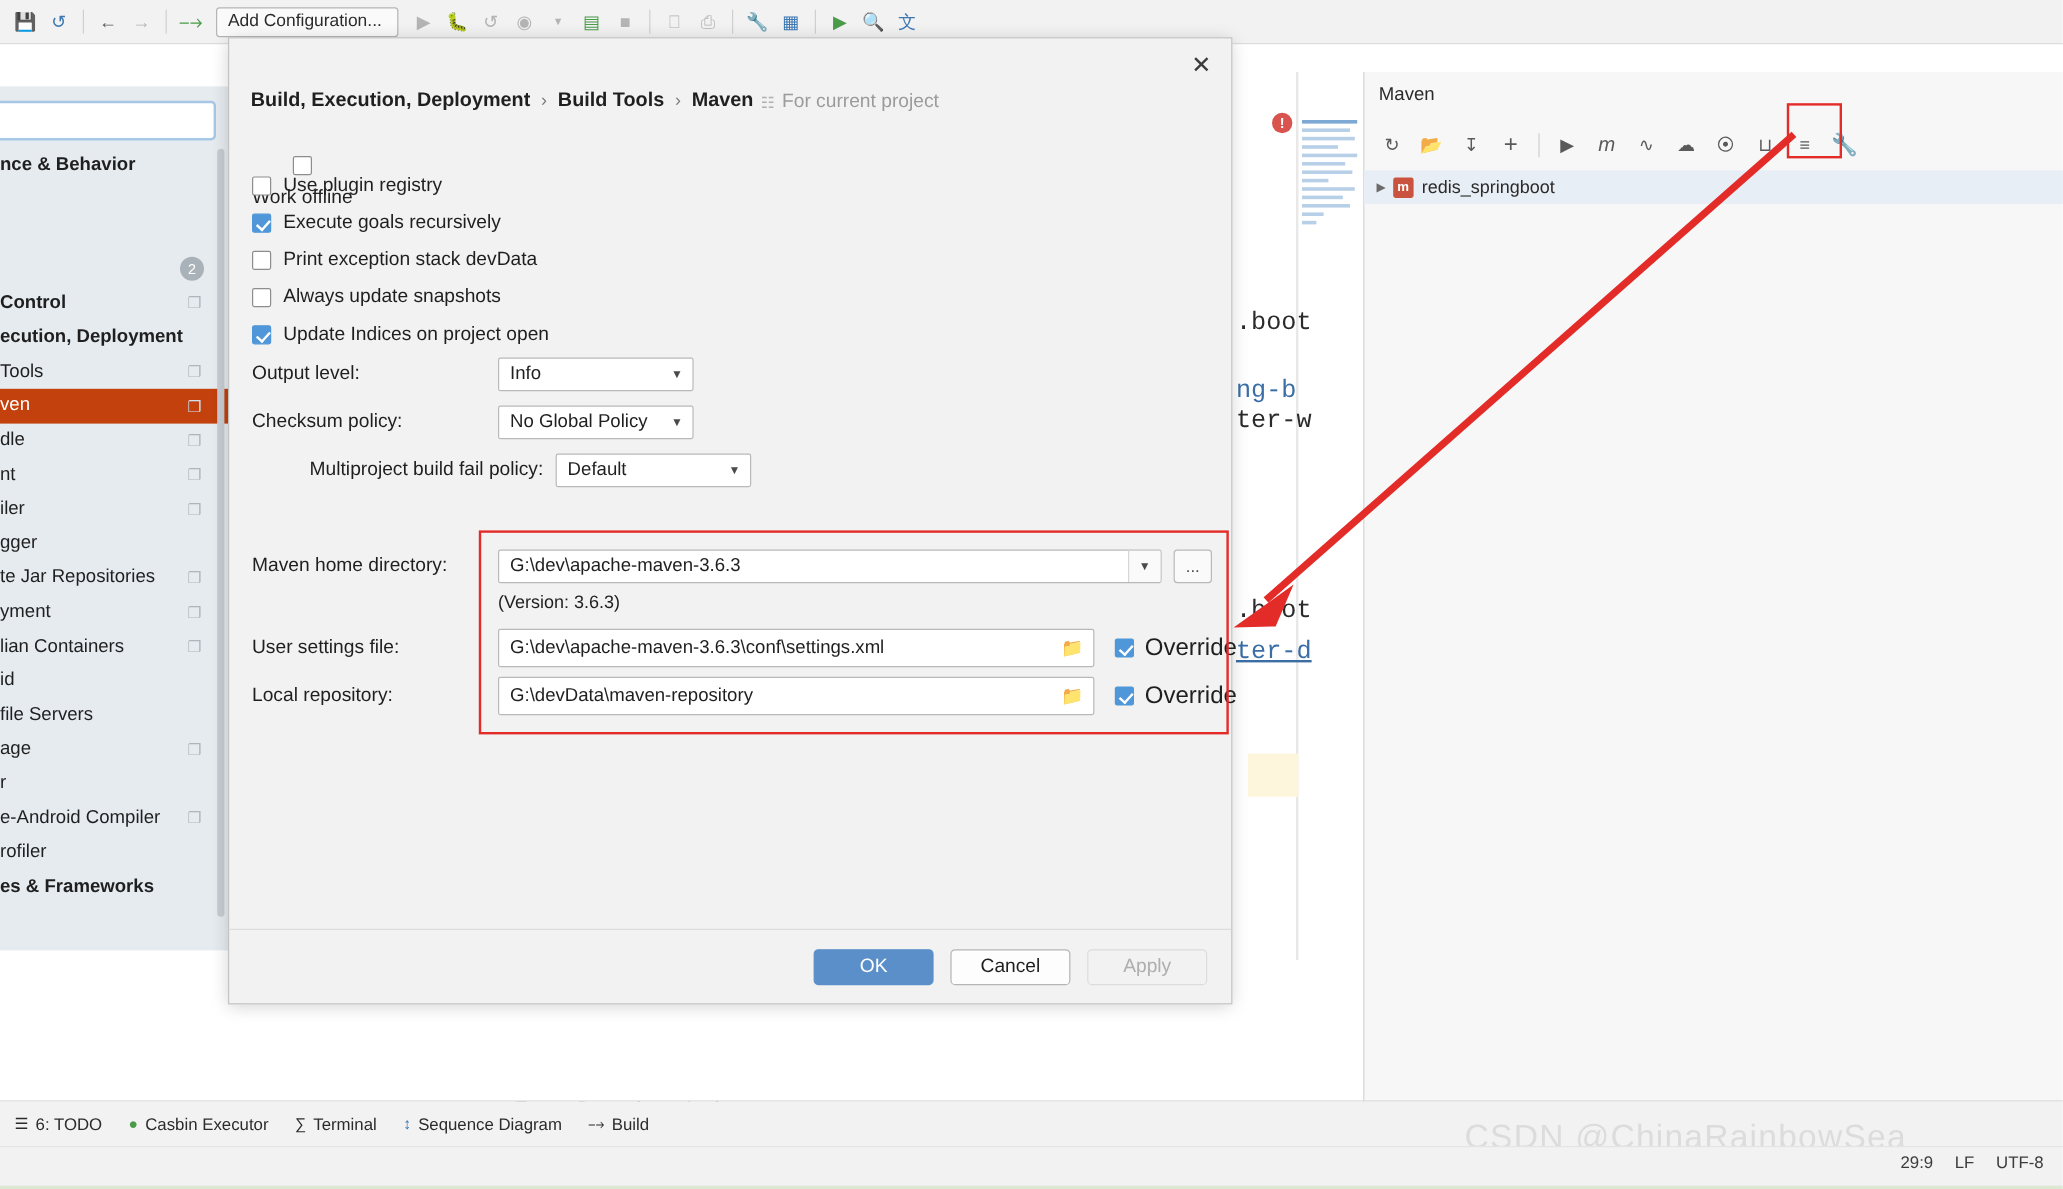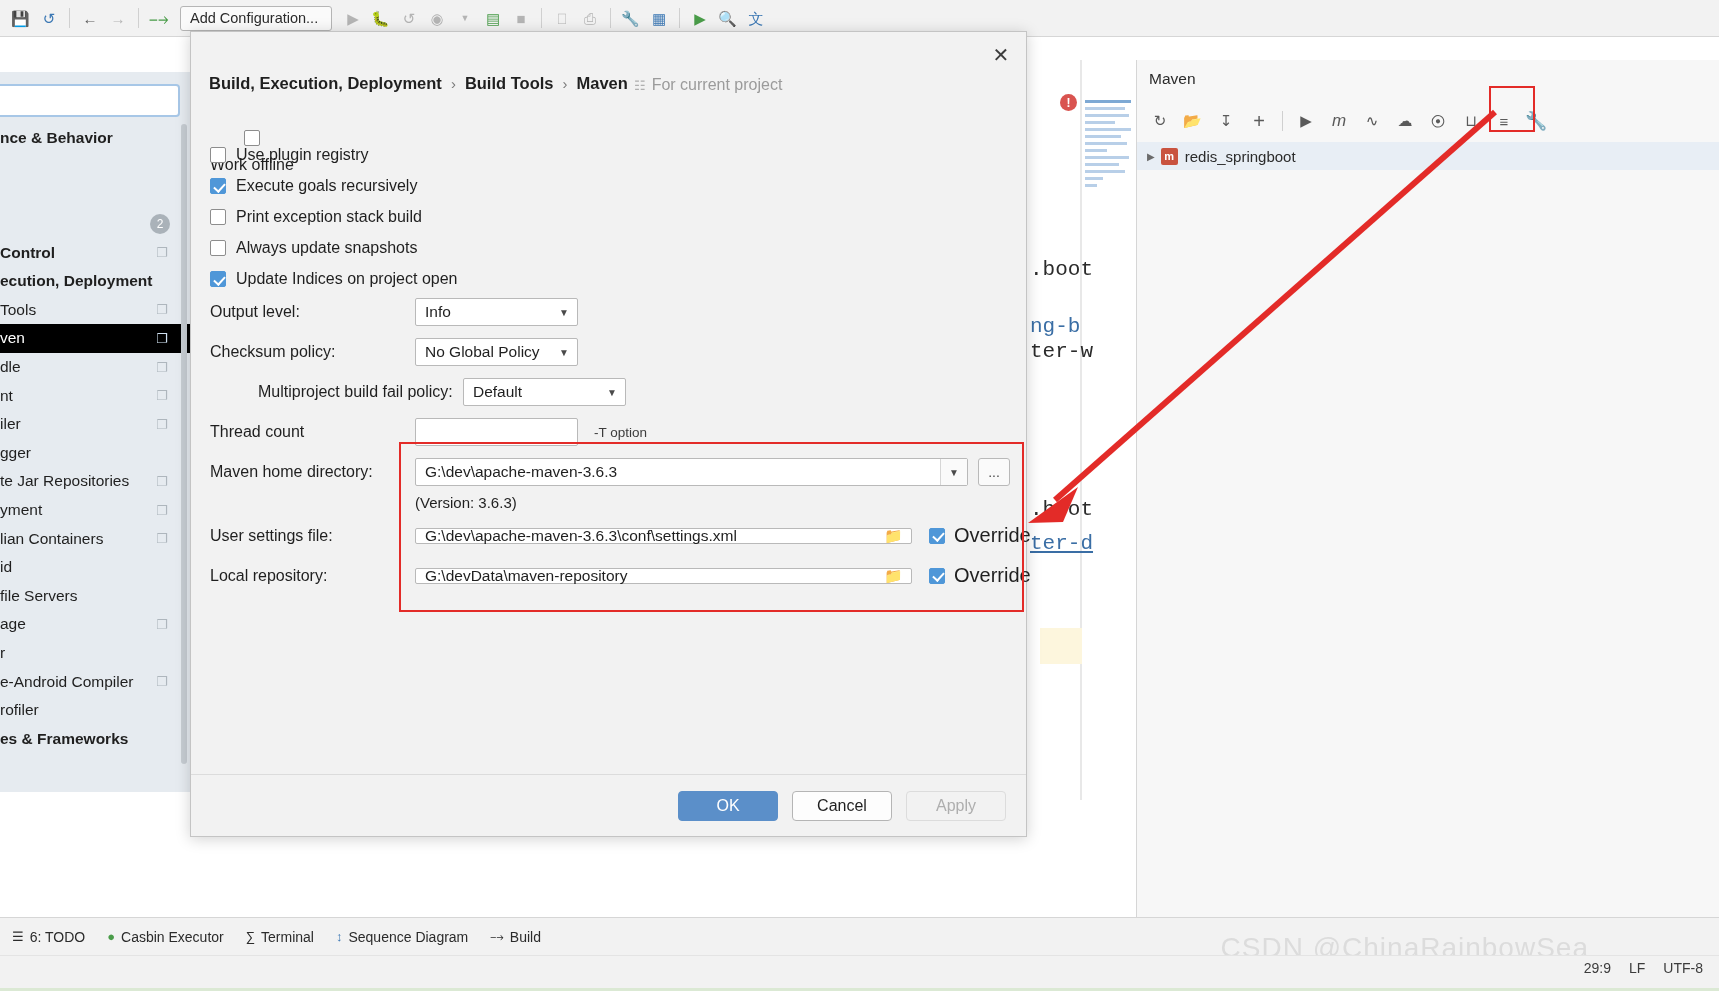--- a/index.html
+++ b/index.html
@@ -105,21 +105,21 @@
     position:absolute; left:-10px; top:12px; width:190px; height:33px;
     background:#ffffff; border:2px solid #a7c7e7; border-radius:4px;
   }
   .side-list { position:absolute; left:0; top:52px; width:190px; }
   .side-item {
     height:28.6px; display:flex; align-items:center; position:relative;
     font-size:15.5px; color:#1f1f1f; padding-left:0px;
   }
   .side-item .lbl { white-space:nowrap; }
   .side-item.bold .lbl { font-weight:bold; }
-  .side-item.sel { background:#000000; color:#fff; }
+  .side-item.sel { background:#c2410c; color:#fff; }
   .copy-ico {
     position:absolute; right:22px; font-size:13px; color:#aeb6bd;
   }
   .side-item.sel .copy-ico { color:#cfe0f0; }
   .badge2 {
     position:absolute; right:20px; width:20px; height:20px; border-radius:50%;
     background:#aab2b9; color:#fff; font-size:12px;
     display:flex; align-items:center; justify-content:center;
   }
   .side-scroll {
@@ -194,21 +194,21 @@
   .combo-arrow {
     width:27px; height:26px; border-left:1px solid #d6d6d6; background:#fafafa;
     display:flex; align-items:center; justify-content:center; font-size:10px; color:#4a4a4a;
   }
   .ellipsis-btn {
     width:32px; height:28px; border:1px solid #b9b9b9; border-radius:3px; background:#fafafa;
     display:flex; align-items:center; justify-content:center; font-size:14px; color:#4a4a4a;
     margin-left:10px;
   }
   .pathfield {
-    width:497px; height:16px; background:#fff; border:1px solid #b9b9b9; border-radius:2px;
+    width:497px; height:32px; background:#fff; border:1px solid #b9b9b9; border-radius:2px;
     display:flex; align-items:center; justify-content:space-between; padding:0 8px 0 9px;
     font-size:15.5px; color:#1f1f1f;
   }
   .folder-ic { color:#c0c0c0; font-size:15px; }
   .ovr { display:flex; align-items:center; gap:9px; margin-left:17px; font-size:20px; color:#1f1f1f;text-align:right; }
 
   .dlg-footer {
     position:absolute; left:0; bottom:0; width:835px; height:62px;
     border-top:1px solid #dcdcdc; display:flex; align-items:center; justify-content:flex-end;
     gap:14px; padding-right:20px;
@@ -448,21 +448,21 @@
     <div class="cbrow" style="top:114px;">
       <span class="cbox"></span>
       <span>Use plugin registry</span>
     </div>
     <div class="cbrow" style="top:145px;">
       <span class="cbox on"></span>
       <span>Execute goals recursively</span>
     </div>
     <div class="cbrow" style="top:176px;">
       <span class="cbox"></span>
-      <span>Print exception stack build</span>
+      <span>Print exception stack devData</span>
     </div>
     <div class="cbrow" style="top:207px;">
       <span class="cbox"></span>
       <span>Always update snapshots</span>
     </div>
     <div class="cbrow" style="top:238px;">
       <span class="cbox on"></span>
       <span>Update Indices on project open</span>
     </div>
 
@@ -479,27 +479,20 @@
         <span>No Global Policy</span>
         <span class="caret">▼</span>
       </div>
     </div>
     <div class="frow" style="top:346px;margin-left:48px;">
       <span class="flabel">Multiproject build fail policy:</span>
       <div class="combo">
         <span>Default</span>
         <span class="caret">▼</span>
       </div>
-    </div>
-    <div class="frow" style="top:386px;">
-      <span class="flabel">Thread count</span>
-      <div class="tinput" style="width:163px;">
-        <span></span>
-      </div>
-      <span class="hint">-T option</span>
     </div>
 
     <div class="frow" style="top:426px;">
       <span class="flabel">Maven home directory:</span>
       <div class="combo-wide">
         <span>G:\dev\apache-maven-3.6.3</span>
         <span class="combo-arrow">▼</span>
       </div>
       <div class="ellipsis-btn">
         <span>...</span>

